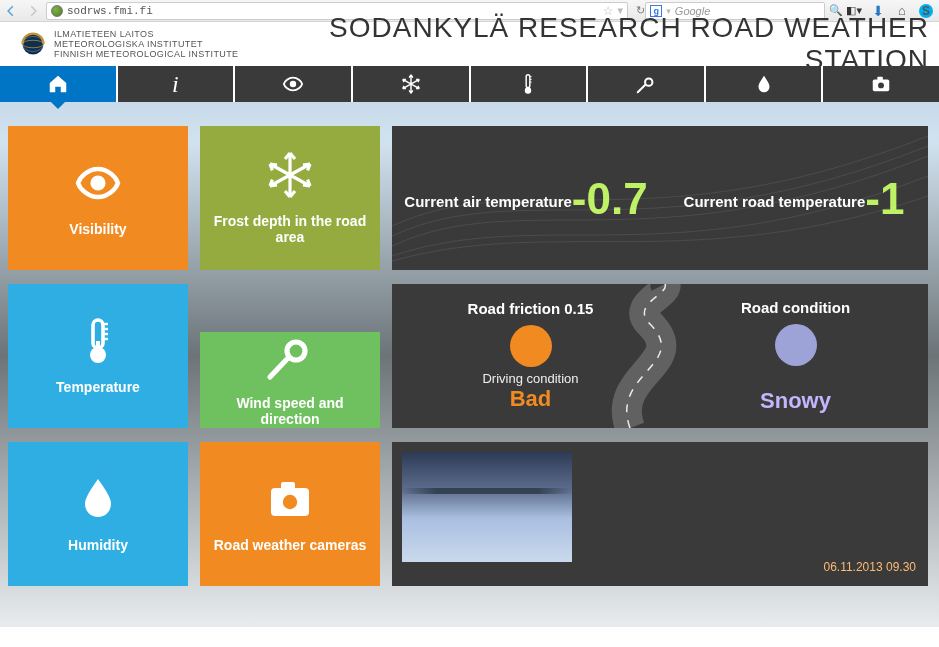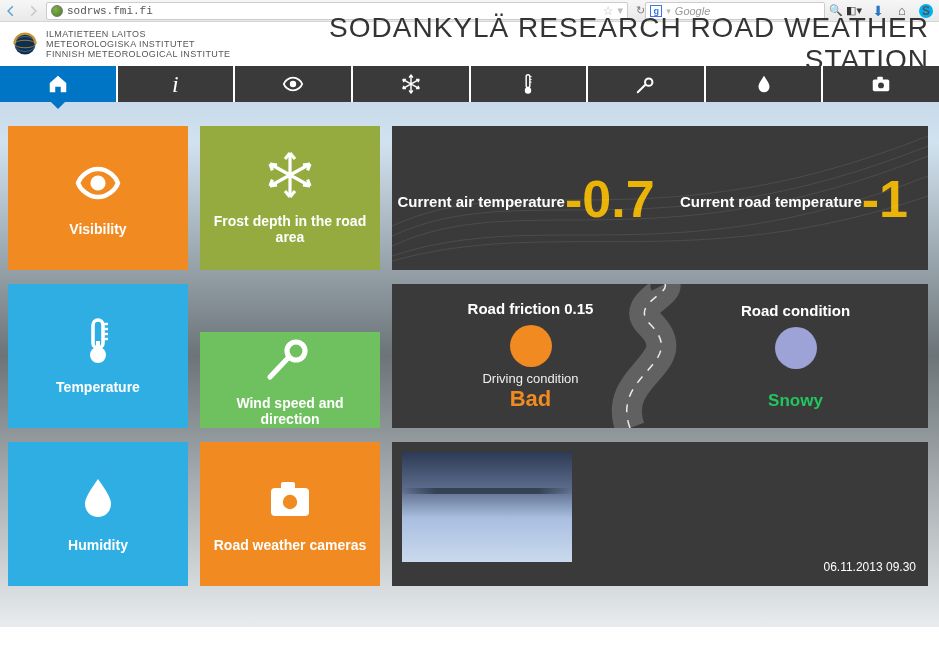--- a/index.html
+++ b/index.html
@@ -18,21 +18,21 @@
   .search-placeholder { color:#999; font-style:italic; }
   .search-mag { color:#555; font-size:11px; }
   .chrome-icons { display:flex; align-items:center; gap:10px; margin:0 6px 0 4px; }
   .chrome-icons span { width:14px; height:14px; display:flex; align-items:center; justify-content:center; color:#555; cursor:pointer; }
   .skype { width:18px; height:18px; background:#00aff0; border-radius:50%; color:#fff; font-weight:bold; font-size:12px; display:flex; align-items:center; justify-content:center; }
 
   
   .page { width:939px; height:605px; background:linear-gradient(180deg,#b7cde0 0%, #d1e2ef 20%, #6c7478 55%, #e8ecee 100%); position:relative; }
 
   
-  .hdr { height:44px; background:#fff; display:flex; align-items:center; padding:0 6px 0 8px; }
+  .hdr { height:44px; background:#fff; display:flex; align-items:center; padding:0 6px 0 16px; }
   .logo { width:30px; height:30px; margin-left:2px; }
   .logo-text { margin-left:6px; font-size:9px; line-height:10px; letter-spacing:0.4px; color:#555; }
   .hdr-title { flex:1; text-align:right; font-family: Impact, "Arial Black", sans-serif; letter-spacing:1px; font-size:28px; color:#333; padding-right:4px; }
 
   
   .nav { height:36px; display:flex; }
   .nav-item { flex:1; background:#3a3a3a; display:flex; align-items:center; justify-content:center; border-right:2px solid #fff; cursor:pointer; position:relative; }
   .nav-item:last-child { border-right:none; }
   .nav-item.active { background:#0074c5; }
   .nav-item.active::after { content:""; position:absolute; bottom:-7px; left:50%; transform:translateX(-50%); border-left:7px solid transparent; border-right:7px solid transparent; border-top:7px solid #0074c5; }
@@ -49,37 +49,37 @@
   .green  { background:#6fc05e;margin-top:48px; }
   .orange2{ background:#f08a21; }
 
   
   .panel { background:#3a3a3a; color:#fff; position:relative; overflow:hidden; }
   .wave { position:absolute; inset:0; opacity:0.15; }
 
   .temp-panel { display:flex; }
   .temp-half { flex:1; display:flex; flex-direction:row; align-items:center; justify-content:center; }
   .temp-title { font-size:15px; font-weight:600; margin-top:6px; }
-  .temp-val { font-size:52px; font-weight:700; color:#eab308; margin-top:2px; }
+  .temp-val { font-size:44px; font-weight:700; color:#bef264; margin-top:2px; }
 
   .cond-panel { display:flex;padding-left:6px; }
   .cond-half { flex:1; display:flex; flex-direction:column; align-items:center; justify-content:center; position:relative; }
   .cond-title { font-size:15px; font-weight:600; }
   .circle { width:42px; height:42px; border-radius:50%; margin:8px 0 4px; }
   .circle.orangec { background:#f08a21; }
   .circle.bluec { background:#9ea3d7; }
   .drv-label { font-size:13px; color:#eee; }
   .drv-val { font-size:22px; font-weight:700; color:#f08a21; }
-  .cond-val { font-size:17px; font-weight:700; color:#22c55e; margin-top:18px; }
+  .cond-val { font-size:22px; font-weight:700; color:#c4b5fd; margin-top:18px; }
   .road-svg { position:absolute; left:50%; top:0; width:180px; height:100%; transform:translateX(-50%); opacity:0.9; }
 
   .cam-panel { display:flex; align-items:flex-start; padding:8px; position:relative; }
   .cam-img { width:170px; height:110px; background:linear-gradient(180deg,#2d3a55 0%, #5e6e8e 35%, #a9bfe0 60%, #cad9ed 100%); margin:2px 0 0 2px; position:relative; cursor:pointer; }
   .cam-img::after { content:""; position:absolute; left:0; right:0; top:33%; height:6px; background:linear-gradient(90deg, transparent, #2a3646 20%, #2a3646 80%, transparent); opacity:0.8; }
-  .cam-time { position:absolute; right:12px; bottom:12px; font-size:12px; color:#ffffff; }
+  .cam-time { position:absolute; right:12px; bottom:12px; font-size:12px; color:#fdba74; }
 
   
   .status { position:absolute; left:0; bottom:0; height:18px; width:160px; background:#f5f5f5; border:1px solid #ccc; border-left:none; font-size:10px; color:#444; padding:2px 6px; }
 </style>
 </head>
 <body>
 
 <div class="browser-bar">
   <div class="nav-btn">
     <svg viewBox="0 0 24 24" width="14" height="14">

